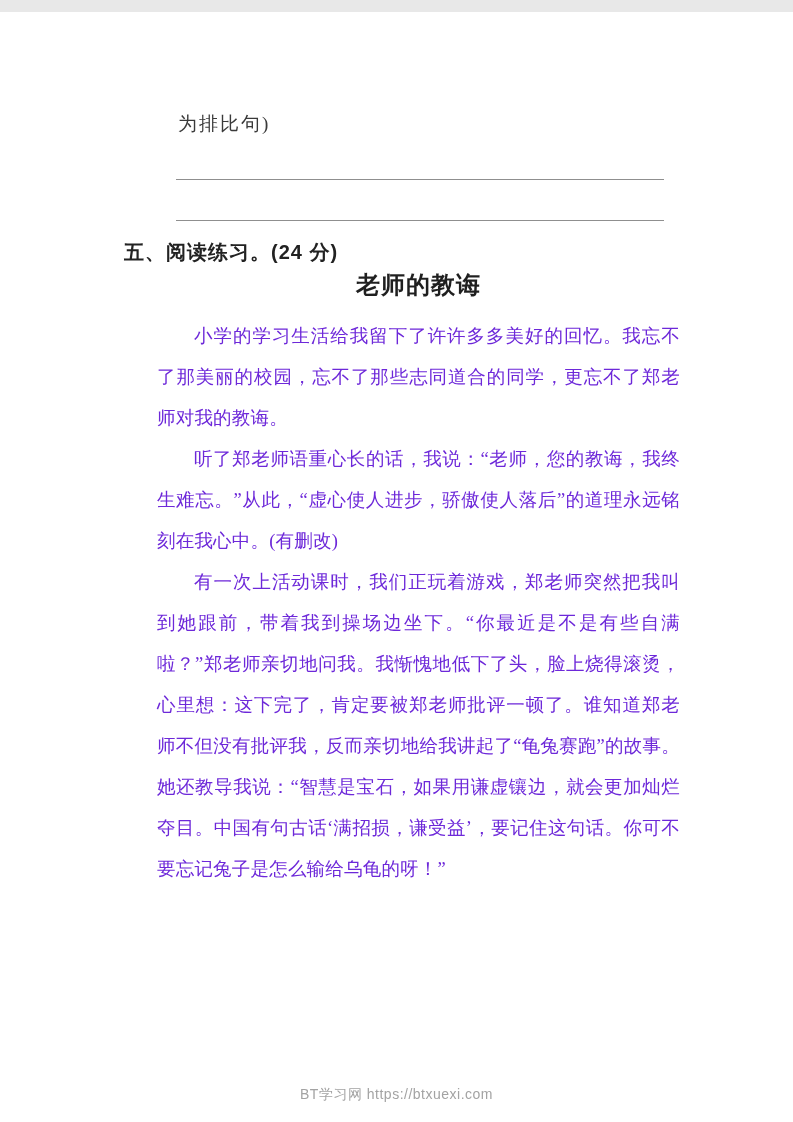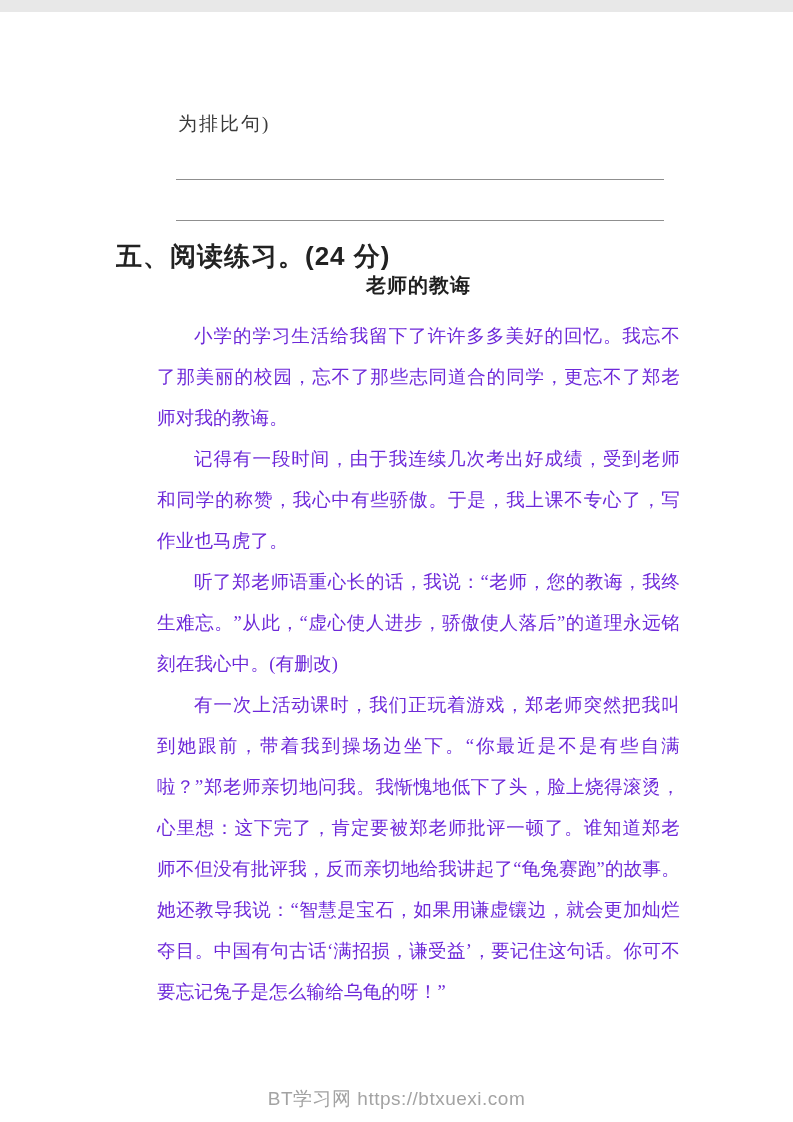--- a/index.html
+++ b/index.html
@@ -29,38 +29,38 @@
     position: absolute;
     left: 176px;
     width: 488px;
     height: 0;
     border-bottom: 1px solid #8f8f8f;
   }
   .answer-line.line1 { top: 167px; }
   .answer-line.line2 { top: 208px; }
   .section-heading {
     position: absolute;
-    left: 116px;
+    left: 124px;
     top: 227px;
     font-family: "Liberation Sans", "DejaVu Sans", sans-serif;
-    font-size: 26px;
+    font-size: 20px;
     font-weight: 600;
     letter-spacing: 1px;
     color: #222222;
   }
   .passage {
     position: absolute;
     left: 157px;
     top: 258px;
     width: 523px;
   }
   .passage-title {
     text-align: center;
     font-family: Liberation Sans, sans-serif;
-    font-size: 20px;
+    font-size: 24px;
     font-weight: 700;
     line-height: 30px;
     letter-spacing: 1px;
     color: #1f1f1f;
     margin: 0 0 16px 0;
   }
   .passage p {
     margin: 0;
     font-size: 18.5px;
     line-height: 41px;
@@ -69,41 +69,40 @@
     letter-spacing: 0.2px;
     color: #6d28d9;
   }
   .footer {
     position: absolute;
     left: 0;
     top: 1074px;
     width: 100%;
     text-align: center;
     font-family: "Liberation Sans", "DejaVu Sans", sans-serif;
-    font-size: 19px;
+    font-size: 14px;
     color: #a3a3a3;
     letter-spacing: 0.5px;
   }
 </style>
 </head>
 <body>
 
 <div class="page">
 
   <div class="question-fragment">为排比句)</div>
 
   <div class="answer-line line1"></div>
 
   <div class="answer-line line2"></div>
 
   <div class="section-heading">五、阅读练习。(24 分)</div>
 
   <div class="passage">
     <div class="passage-title">老师的教诲</div>
     <p>小学的学习生活给我留下了许许多多美好的回忆。我忘不了那美丽的校园，忘不了那些志同道合的同学，更忘不了郑老师对我的教诲。</p>
-    <p>记得有一段时间，由于我连续几次考出好成绩，受到老师和同学的称赞，我心中有些骄傲。于是，我上课不专心了，写作业也马虎了。</p>
     <p>听了郑老师语重心长的话，我说：“老师，您的教诲，我终生难忘。”从此，“虚心使人进步，骄傲使人落后”的道理永远铭刻在我心中。(有删改)</p>
     <p>有一次上活动课时，我们正玩着游戏，郑老师突然把我叫到她跟前，带着我到操场边坐下。“你最近是不是有些自满啦？”郑老师亲切地问我。我惭愧地低下了头，脸上烧得滚烫，心里想：这下完了，肯定要被郑老师批评一顿了。谁知道郑老师不但没有批评我，反而亲切地给我讲起了“龟兔赛跑”的故事。她还教导我说：“智慧是宝石，如果用谦虚镶边，就会更加灿烂夺目。中国有句古话‘满招损，谦受益’，要记住这句话。你可不要忘记兔子是怎么输给乌龟的呀！”</p>
   </div>
 
   <div class="footer">BT学习网 https://btxuexi.com</div>
 
 </div>
 
 </body></html>

